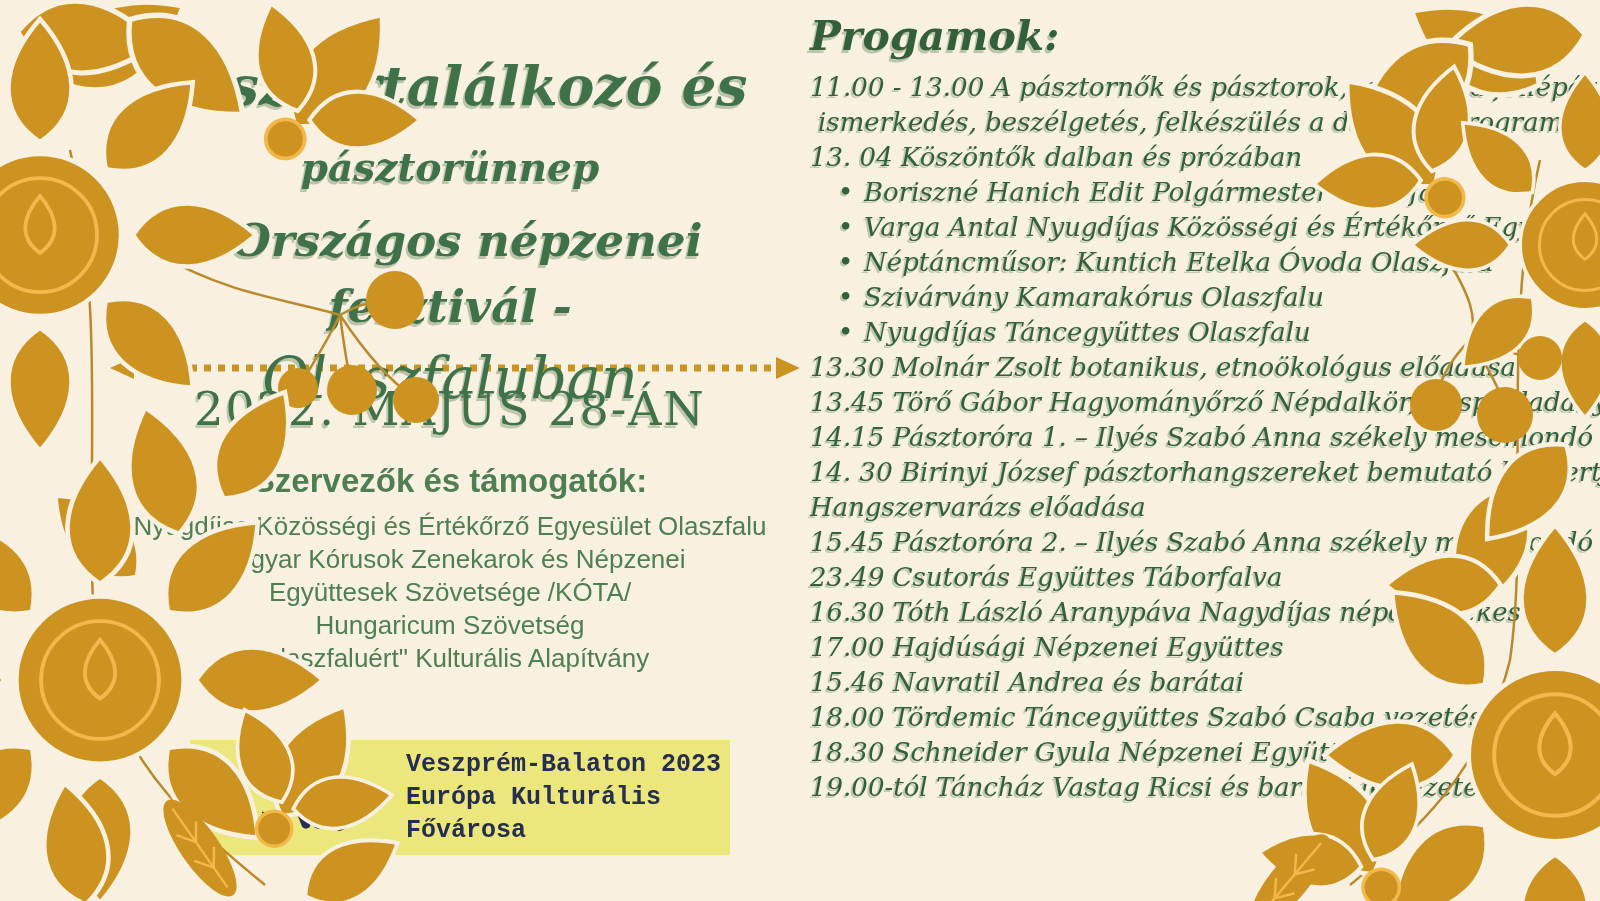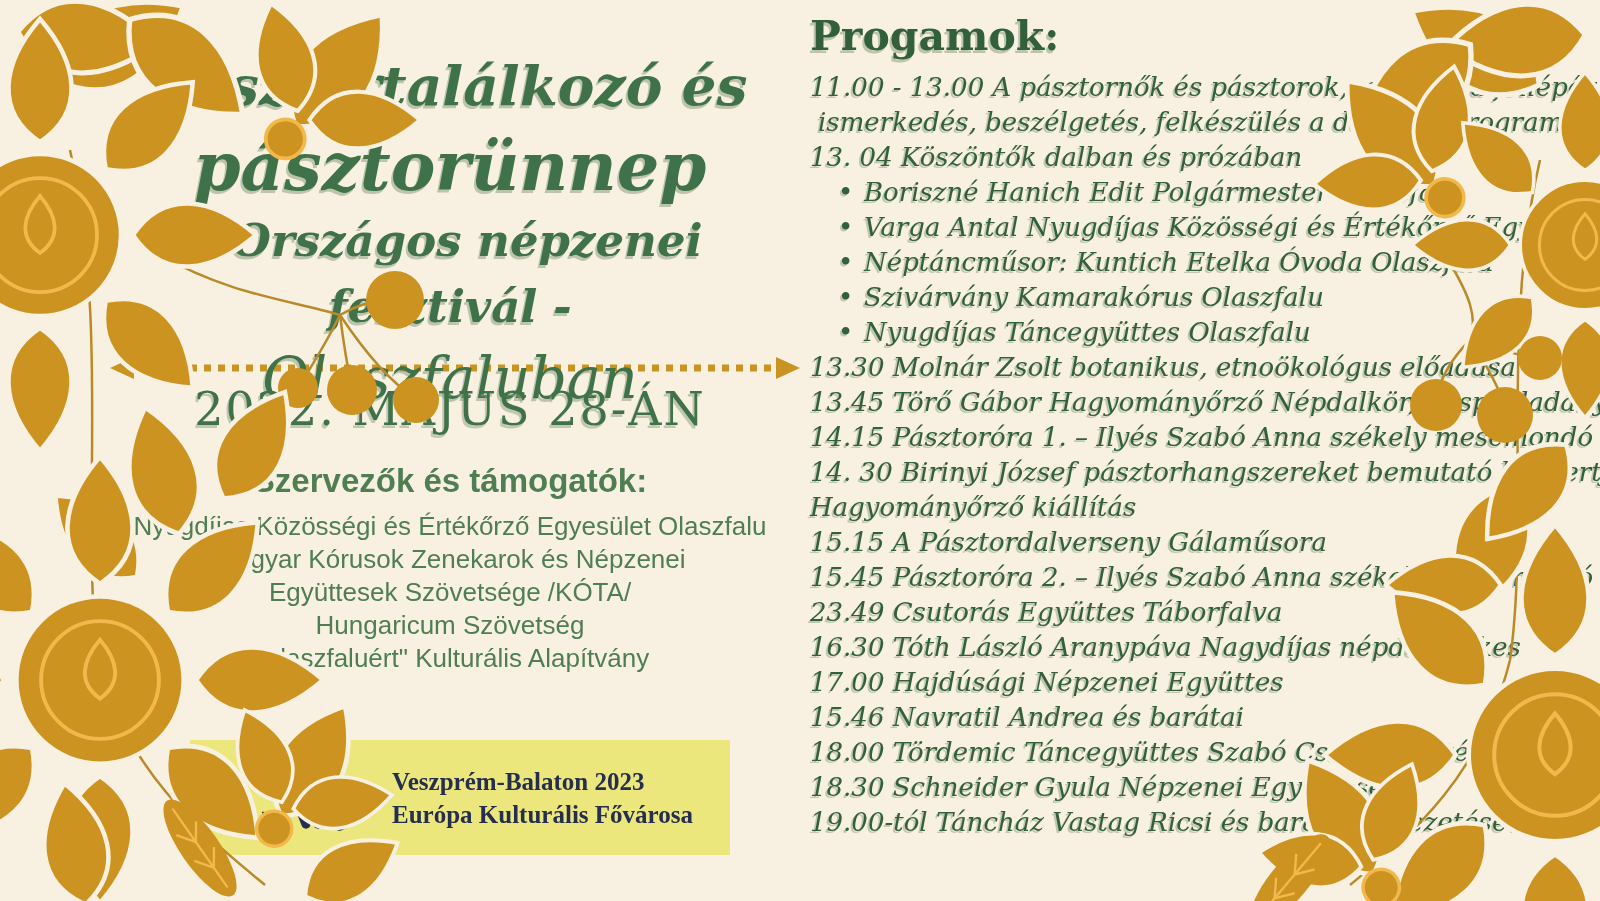--- a/index.html
+++ b/index.html
@@ -12,21 +12,21 @@
   }
   
   .decor{position:absolute;left:0;top:0;z-index:5;pointer-events:none;}
   
   .title-block{
     position:absolute;left:95px;top:46px;width:710px;
     text-align:center;z-index:2;color:#3f7249;
   }
   .title-l1{font-size:55px;font-weight:bold;font-style:italic;line-height:80px;
     text-shadow:-2px 3px 0 rgba(140,158,128,0.55);}
-  .title-l2{font-size:67px;font-weight:bold;font-style:italic;line-height:82px;
+  .title-l2{font-size:39px;font-weight:bold;font-style:italic;line-height:82px;
     text-shadow:-2px 3px 0 rgba(140,158,128,0.55);text-align:center;}
   .title-sub{font-size:45px;font-weight:bold;font-style:italic;line-height:66px;
     text-shadow:-2px 3px 0 rgba(140,158,128,0.55);}
   .title-loc{font-size:57px;font-style:italic;line-height:76px;
     text-shadow:-2px 3px 0 rgba(140,158,128,0.55);}
   .arrow-wrap{position:absolute;left:110px;top:356px;width:690px;height:24px;z-index:1;}
   .date-line{
     position:absolute;left:95px;top:382px;width:710px;text-align:center;z-index:2;
     font-size:46px;letter-spacing:2px;color:#3f7249;
     text-shadow:-2px 3px 0 rgba(140,158,128,0.5);
@@ -36,27 +36,27 @@
     font-family:"Liberation Sans", sans-serif;color:#4f7e53;
   }
   .org-heading{font-size:33px;font-weight:bold;margin-bottom:10px;}
   .org-item{font-size:26px;line-height:33px;}
   .sponsor-box{
     position:absolute;left:190px;top:740px;width:540px;height:115px;z-index:2;
     background:#ece77d;display:flex;align-items:center;
   }
   .sponsor-logo{margin-left:72px;flex:0 0 auto;}
   .sponsor-text{
-    margin-left:30px;font-family:Liberation Serif, serif;
+    margin-left:44px;font-family:Liberation Mono, monospace;
     font-weight:bold;color:#252e4f;font-size:25px;line-height:33px;
   }
   
   .program-panel{position:absolute;left:810px;top:10px;width:780px;z-index:2;}
   .program-heading{
-    font-size:41px;font-weight:bold;color:#31603a;
+    font-size:41px;font-weight:bold;font-style:italic;color:#31603a;
     line-height:52px;margin:0 0 8px 0;
     text-shadow:-2px 3px 0 rgba(140,158,128,0.55);
   }
   .prog-line{
     font-size:26px;font-style:italic;line-height:35px;color:#31603a;
     white-space:nowrap;
     text-shadow:-2px 2px 0 rgba(140,158,128,0.5);
   }
   .prog-line.cont{padding-left:8px;}
   .prog-line.bulleted{padding-left:28px;}
@@ -123,22 +123,21 @@
         <div class="prog-line"><span class="bullet"></span><span>13. 04 Köszöntők dalban és prózában</span></div>
         <div class="prog-line bulleted"><span class="bullet">•</span><span>Boriszné Hanich Edit Polgármester Olaszfalu</span></div>
         <div class="prog-line bulleted"><span class="bullet">•</span><span>Varga Antal Nyugdíjas Közösségi és Értékőrző Egyesület elnöke</span></div>
         <div class="prog-line bulleted"><span class="bullet">•</span><span>Néptáncműsor: Kuntich Etelka Óvoda Olaszfalu</span></div>
         <div class="prog-line bulleted"><span class="bullet">•</span><span>Szivárvány Kamarakórus Olaszfalu</span></div>
         <div class="prog-line bulleted"><span class="bullet">•</span><span>Nyugdíjas Táncegyüttes Olaszfalu</span></div>
         <div class="prog-line"><span class="bullet"></span><span>13.30 Molnár Zsolt botanikus, etnoökológus előadása</span></div>
         <div class="prog-line"><span class="bullet"></span><span>13.45 Törő Gábor Hagyományőrző Népdalkör, Püspökladány</span></div>
         <div class="prog-line"><span class="bullet"></span><span>14.15 Pásztoróra 1. – Ilyés Szabó Anna székely mesemondó</span></div>
         <div class="prog-line"><span class="bullet"></span><span>14. 30 Birinyi József pásztorhangszereket bemutató koncertje –</span></div>
-        <div class="prog-line"><span class="bullet"></span><span>Hagyományőrző kiállítás</span></div>
-        <div class="prog-line"><span class="bullet"></span><span>15.15 A Pásztordalverseny Gálaműsora</span></div>
+        <div class="prog-line"><span class="bullet"></span><span>Hangszervarázs előadása</span></div>
         <div class="prog-line"><span class="bullet"></span><span>15.45 Pásztoróra 2. – Ilyés Szabó Anna székely mesemondó</span></div>
         <div class="prog-line"><span class="bullet"></span><span>23.49 Csutorás Együttes Táborfalva</span></div>
         <div class="prog-line"><span class="bullet"></span><span>16.30 Tóth László Aranypáva Nagydíjas népdalénekes</span></div>
         <div class="prog-line"><span class="bullet"></span><span>17.00 Hajdúsági Népzenei Együttes</span></div>
         <div class="prog-line"><span class="bullet"></span><span>15.46 Navratil Andrea és barátai</span></div>
         <div class="prog-line"><span class="bullet"></span><span>18.00 Tördemic Táncegyüttes Szabó Csaba vezetésével</span></div>
         <div class="prog-line"><span class="bullet"></span><span>18.30 Schneider Gyula Népzenei Együttese</span></div>
         <div class="prog-line"><span class="bullet"></span><span>19.00-tól Táncház Vastag Ricsi és barátai felvezetésével</span></div>
       </div>
   </div>

